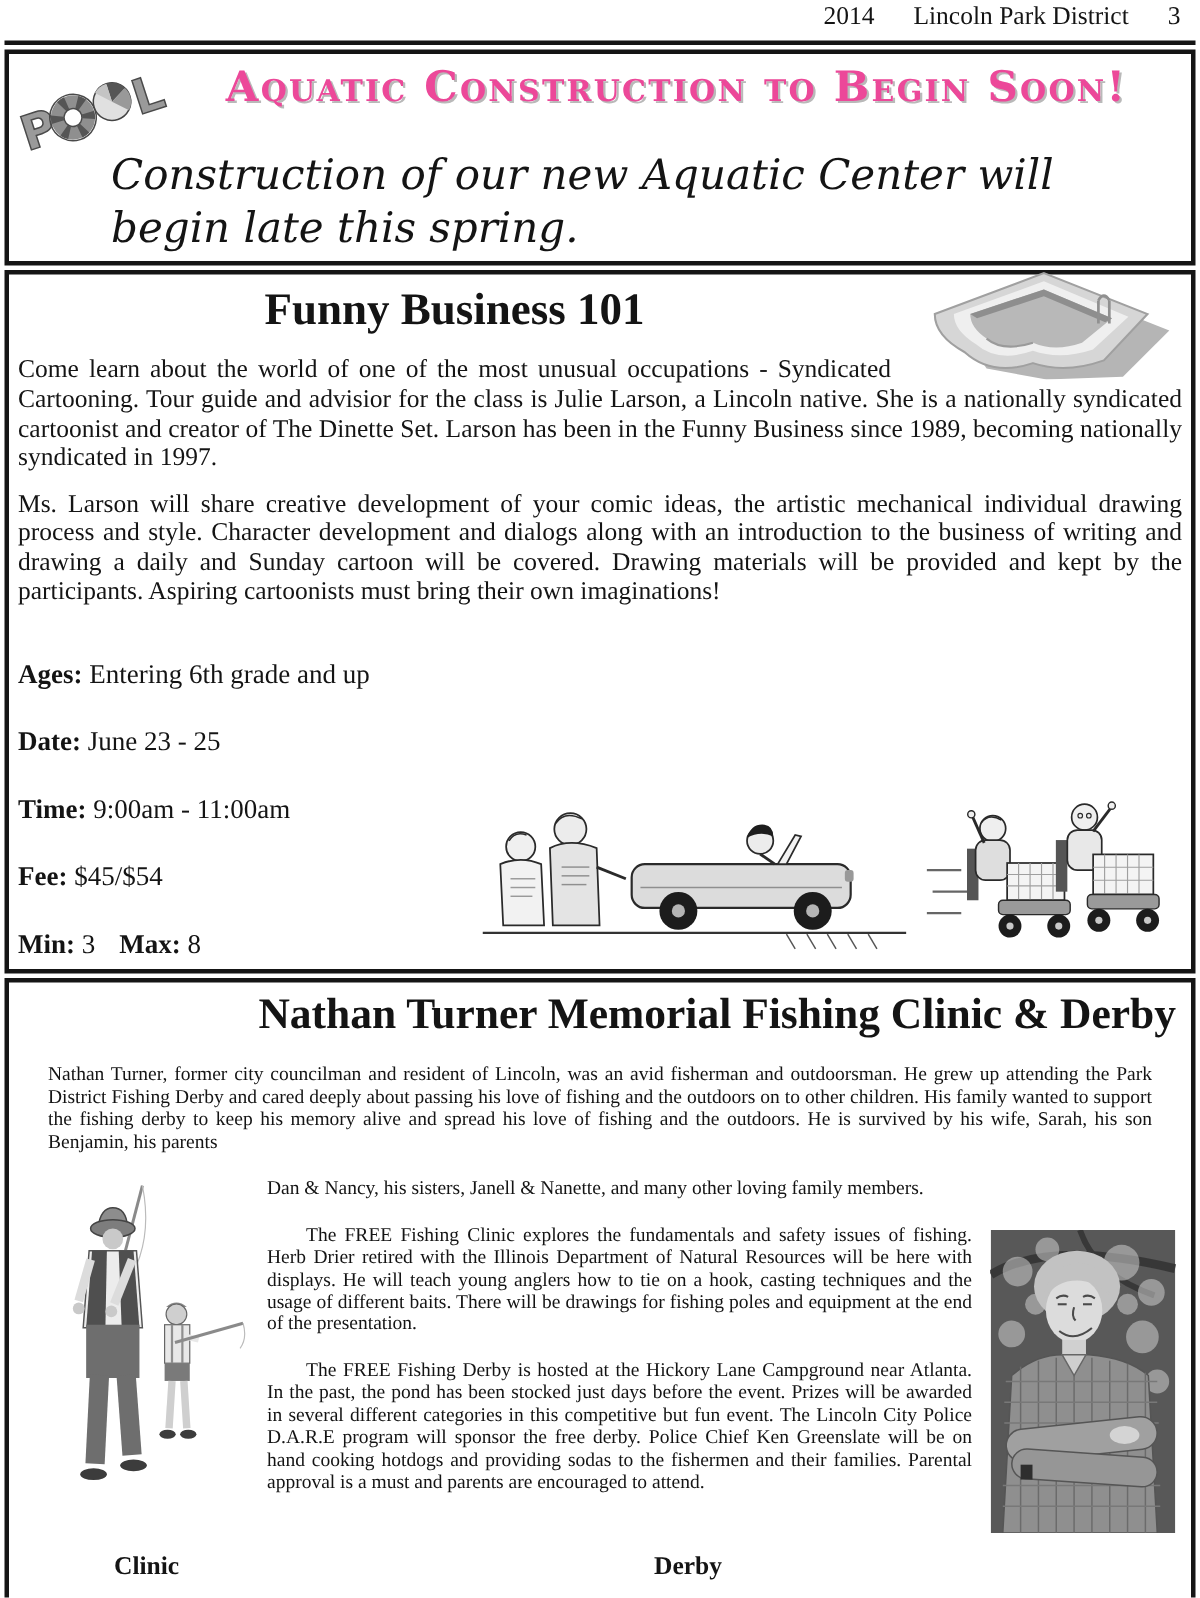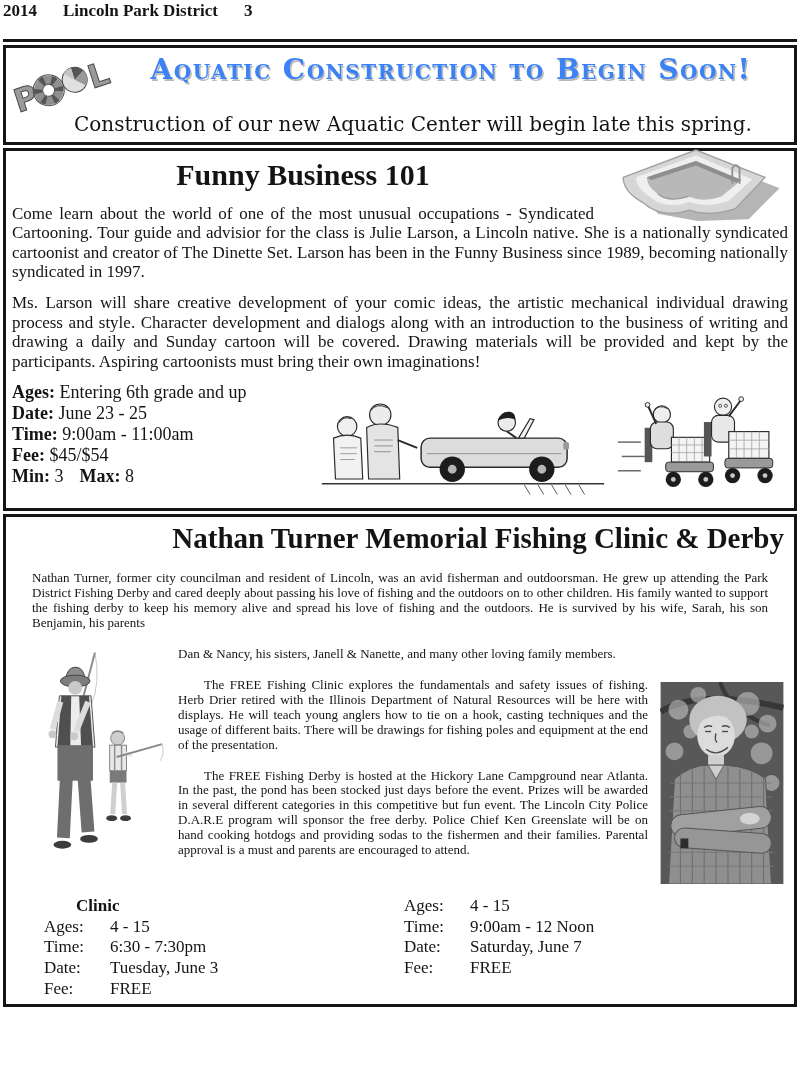--- a/index.html
+++ b/index.html
@@ -1,29 +1,29 @@
 <!DOCTYPE html>
 <html><head>
 <meta charset="utf-8">
 <style>
   html,body{margin:0;padding:0;background:#fff;}
   body{width:800px;height:1065px;color:#141414;font-family:"Liberation Serif",serif;overflow:hidden;}
   .page{padding:0 3px;}
   
-  .pg-header{display:flex;align-items:flex-end;gap:26px;
-    padding:1px 10px 18px 0;border-bottom:3px solid #151515;font-weight:bold;font-size:17px;}
+  .pg-header{display:flex;justify-content:flex-end;align-items:flex-end;gap:26px;
+    padding:1px 10px 6px 0;border-bottom:3px solid #151515;font-weight:normal;font-size:17px;}
   
   .box{border:3px solid #151515;margin-top:3px;background:#fff;}
   
   .aq{padding:2px 8px 5px 6px;font-family:"DejaVu Serif",serif;}
   .aq-head{display:flex;align-items:flex-start;}
   .aq-logo{flex:0 0 104px;height:62px;overflow:visible;}
   .aq-headline{flex:1;text-align:center;font-variant:small-caps;font-weight:bold;font-size:28px;
-    letter-spacing:1.5px;color:#3b82f6;text-shadow:1.5px 1.5px 0 #b9b9b9;padding-top:3px;}
-  .aq-intro{font-size:20px;padding-left:62px;line-height:1.24;}
+    letter-spacing:1.5px;color:#ec4899;text-shadow:1.5px 1.5px 0 #b9b9b9;padding-top:3px;}
+  .aq-intro{font-size:28px;padding-left:62px;line-height:1.24;font-style:italic;}
   .aq-body{font-size:20px;line-height:1.24;}
   .aq-pool-float{float:right;width:182px;height:80px;margin:4px 0 0 10px;}
   
   .fb{padding:3px 6px 6px;}
   .fb-title{text-align:center;font-size:30px;font-weight:bold;margin:4px 0 12px;}
   .fb p{margin:0 0 11px;text-align:justify;font-size:17px;line-height:1.15;}
   .fb-bottom{display:flex;margin-top:2px;}
   .fb-details{flex:0 0 300px;font-size:18px;line-height:1.17;}
   .fb-cartoons{flex:1;display:flex;align-items:flex-end;justify-content:flex-end;gap:8px;}
   
@@ -31,21 +31,21 @@
   .fs-title{text-align:right;font-size:29px;font-weight:bold;margin:3px 0 5px;}
   .fs p{margin:16px;text-align:justify;font-size:13px;line-height:1.15;}
   .fs-p1b{padding-left:36px;margin-bottom:3px;text-align:left;}
   .fs-illu{float:left;width:148px;height:218px;margin:0 14px 2px 0;}
   .fs-photo{float:right;width:124px;height:202px;margin:4px 0 6px 12px;}
   .fs-p2,.fs-p3{text-indent:26px;margin-bottom:6px;}
   .fs-details{clear:both;display:flex;padding-top:6px;font-size:17px;line-height:1.22;}
   .fs-col.clinic{flex:0 0 360px;margin-left:28px;}
   .fs-col.derby{flex:1;}
   .col-title{font-weight:bold;margin-left:32px;}
-  .row{display:flex;}
+  .row{display:flex;margin-top:24px;}
   .row .lbl{min-width:66px;}
 </style>
 </head>
 <body>
 
 <div class="page">
 
   <div class="pg-header">
     <span>2014</span>
     <span>Lincoln Park District</span>
@@ -314,20 +314,21 @@
           <span class="lbl">Date:</span>
           <span>Tuesday, June 3</span>
         </div>
         <div class="row">
           <span class="lbl">Fee:</span>
           <span>FREE</span>
         </div>
 
       </div>
       <div class="fs-col derby">
+        <div class="col-title">Derby</div>
         <div class="row">
           <span class="lbl">Ages:</span>
           <span>4 - 15</span>
         </div>
         <div class="row">
           <span class="lbl">Time:</span>
           <span>9:00am - 12 Noon</span>
         </div>
         <div class="row">
           <span class="lbl">Date:</span>

